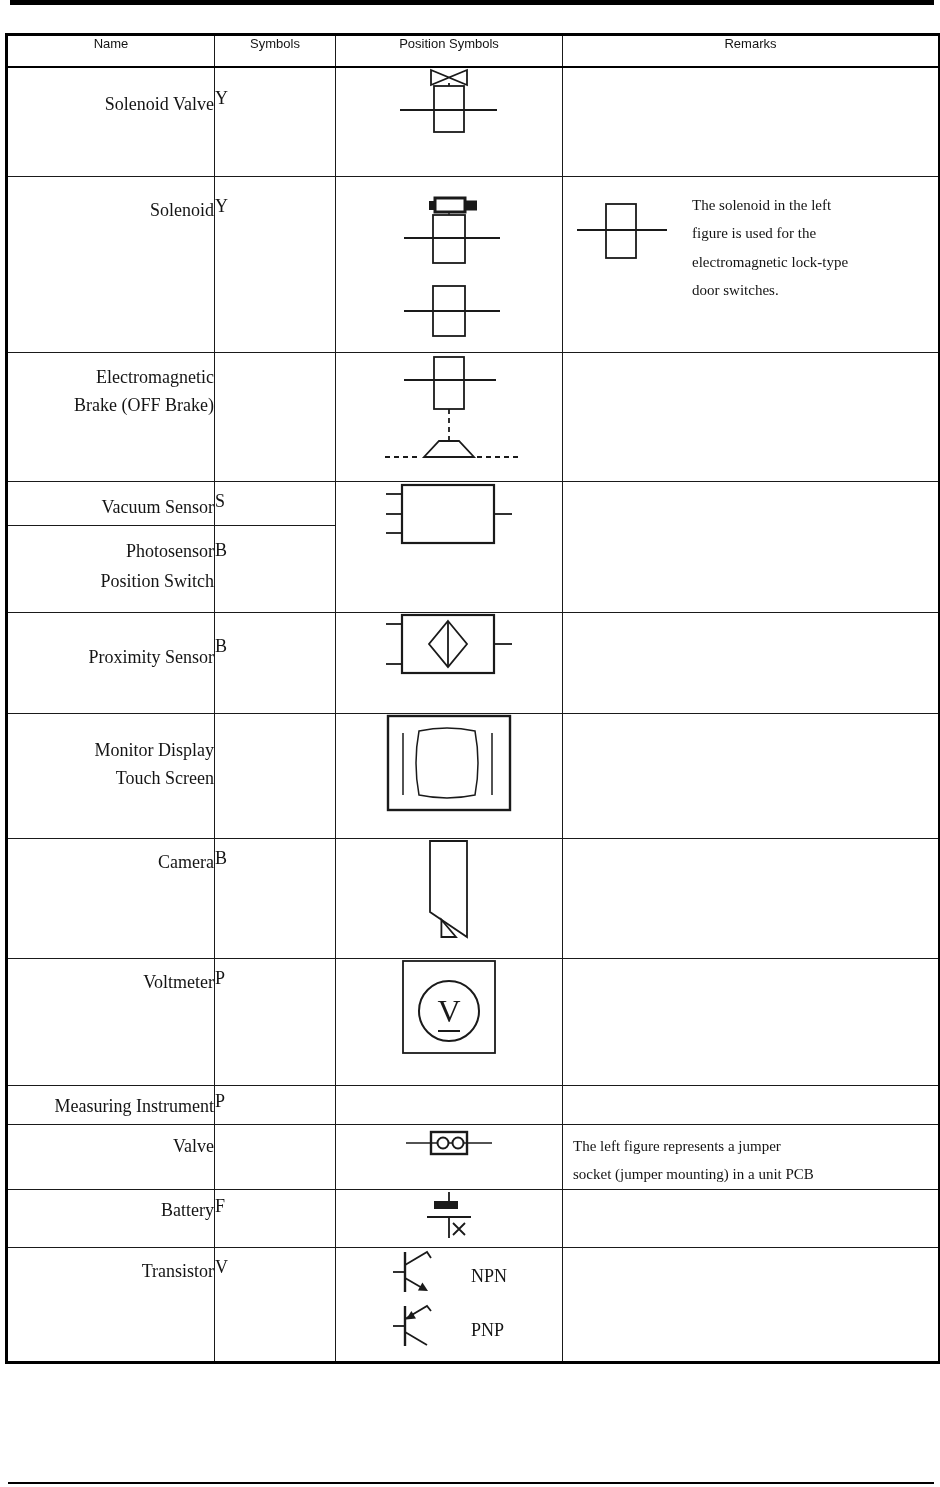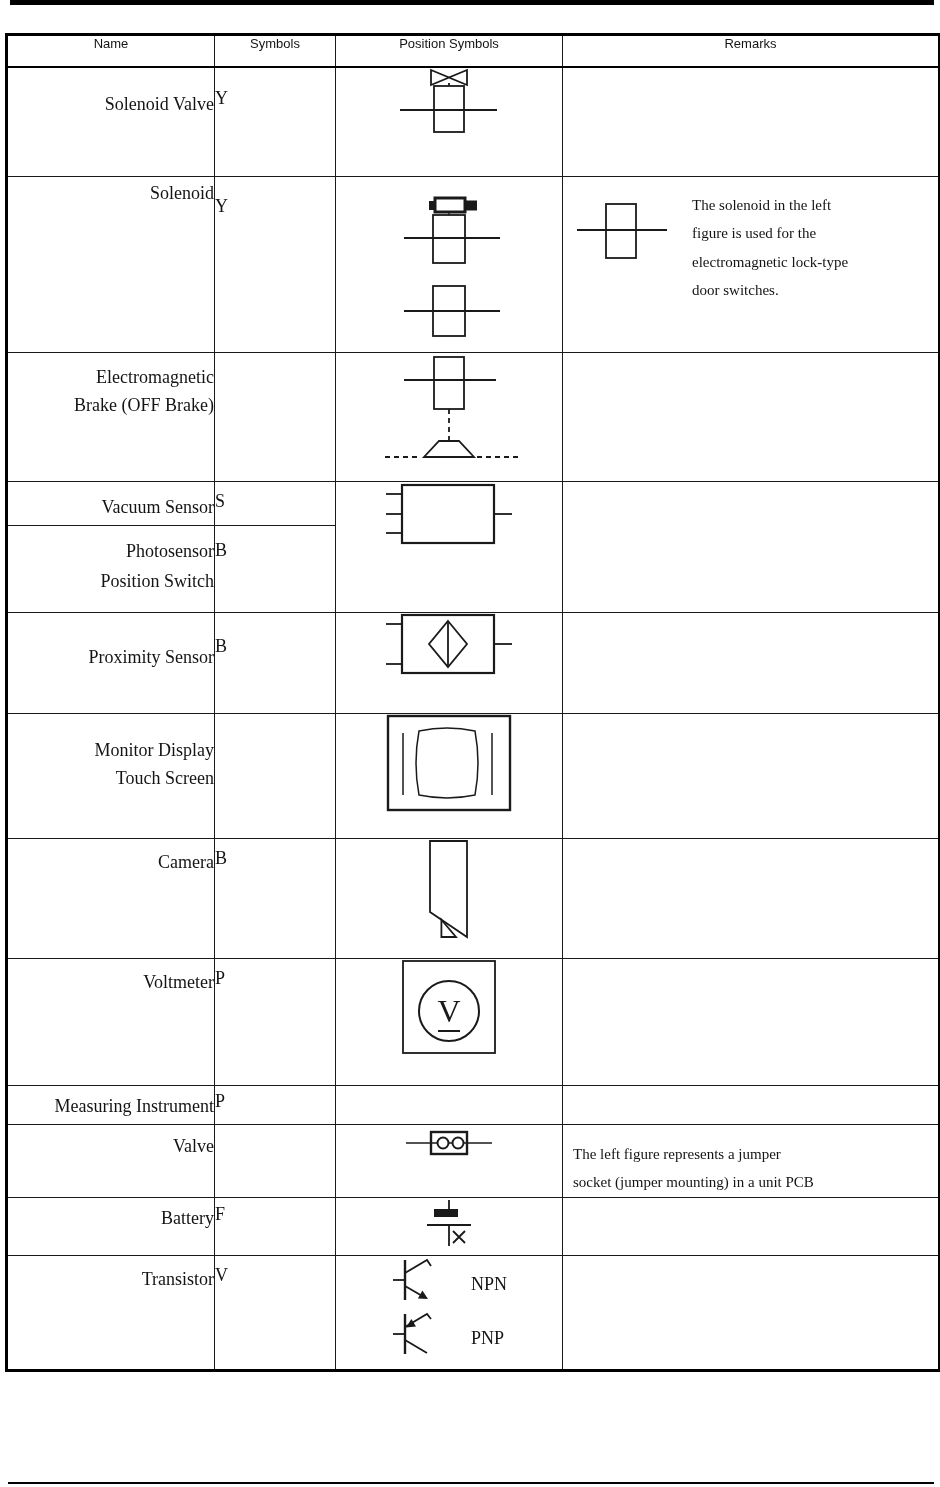--- a/index.html
+++ b/index.html
@@ -14,21 +14,21 @@
   thead th{font-family:"Liberation Sans","DejaVu Sans",sans-serif;font-weight:400;
            font-size:13px;text-align:center;vertical-align:middle;height:30px;
            border-bottom:2px solid #000 !important;}
   .name-cell{padding-left:16px;font-size:18px;line-height:28px;white-space:pre-line;text-align:right;}
   .sym-cell{padding-left:21px;font-size:18px;}
   .gfx-cell{text-align:center;vertical-align:middle;}
   .rem-cell{font-size:15px;vertical-align:top;}
   .rem-text{white-space:pre-line;line-height:28.5px;}
   .rem-flex{display:flex;align-items:flex-start;gap:22px;padding:14px 0 0 12px;}
   .rem-flex svg{margin-top:10px;flex:0 0 auto;}
-  .jumper-remark{padding:7px 0 0 10px;margin-top:8px;}
+  .jumper-remark{padding:7px 0 0 10px;}
   svg{display:inline-block;vertical-align:middle;}
   .transistor-block{width:fit-content;margin:0 auto;text-align:right;}
   .t-row{display:flex;align-items:center;}
   .t-row + .t-row{margin-top:6px;}
   .t-label{font-size:18px;margin-left:20px;margin-top:10px;}
 </style>
 </head>
 <body>
 
 <div class="page">
@@ -60,21 +60,21 @@
             <path d="M62,2 L62,17 L80,9.5 Z M98,2 L98,17 L80,9.5 Z"></path>
             <path d="M80,15 V18"></path>
             <rect x="65" y="18" width="30" height="46"></rect>
             <path d="M31,42 H128"></path>
           </svg>
         </td>
         <td class="rem-cell"></td>
       </tr>
 
       <tr style="height:176px">
-        <td class="name-cell" style="padding-top:2px">Solenoid</td>
+        <td class="name-cell" style="padding-top:19px">Solenoid</td>
         <td class="sym-cell" style="padding-top:19px">Y</td>
         <td class="gfx-cell">
           <svg width="150" height="162" viewBox="0 0 150 162" stroke="#1a1a1a" fill="none" stroke-width="1.8">
             <rect x="61" y="21" width="30" height="14" stroke-width="3"></rect>
             <rect x="91" y="23.5" width="12" height="10" fill="#1a1a1a" stroke="none"></rect>
             <rect x="55" y="24" width="5" height="9" fill="#1a1a1a" stroke="none"></rect>
             <path d="M75,35 V38" stroke-width="1.4"></path>
             <rect x="59" y="38" width="32" height="48"></rect>
             <path d="M30,61 H126"></path>
             <rect x="59" y="109" width="32" height="50"></rect>

